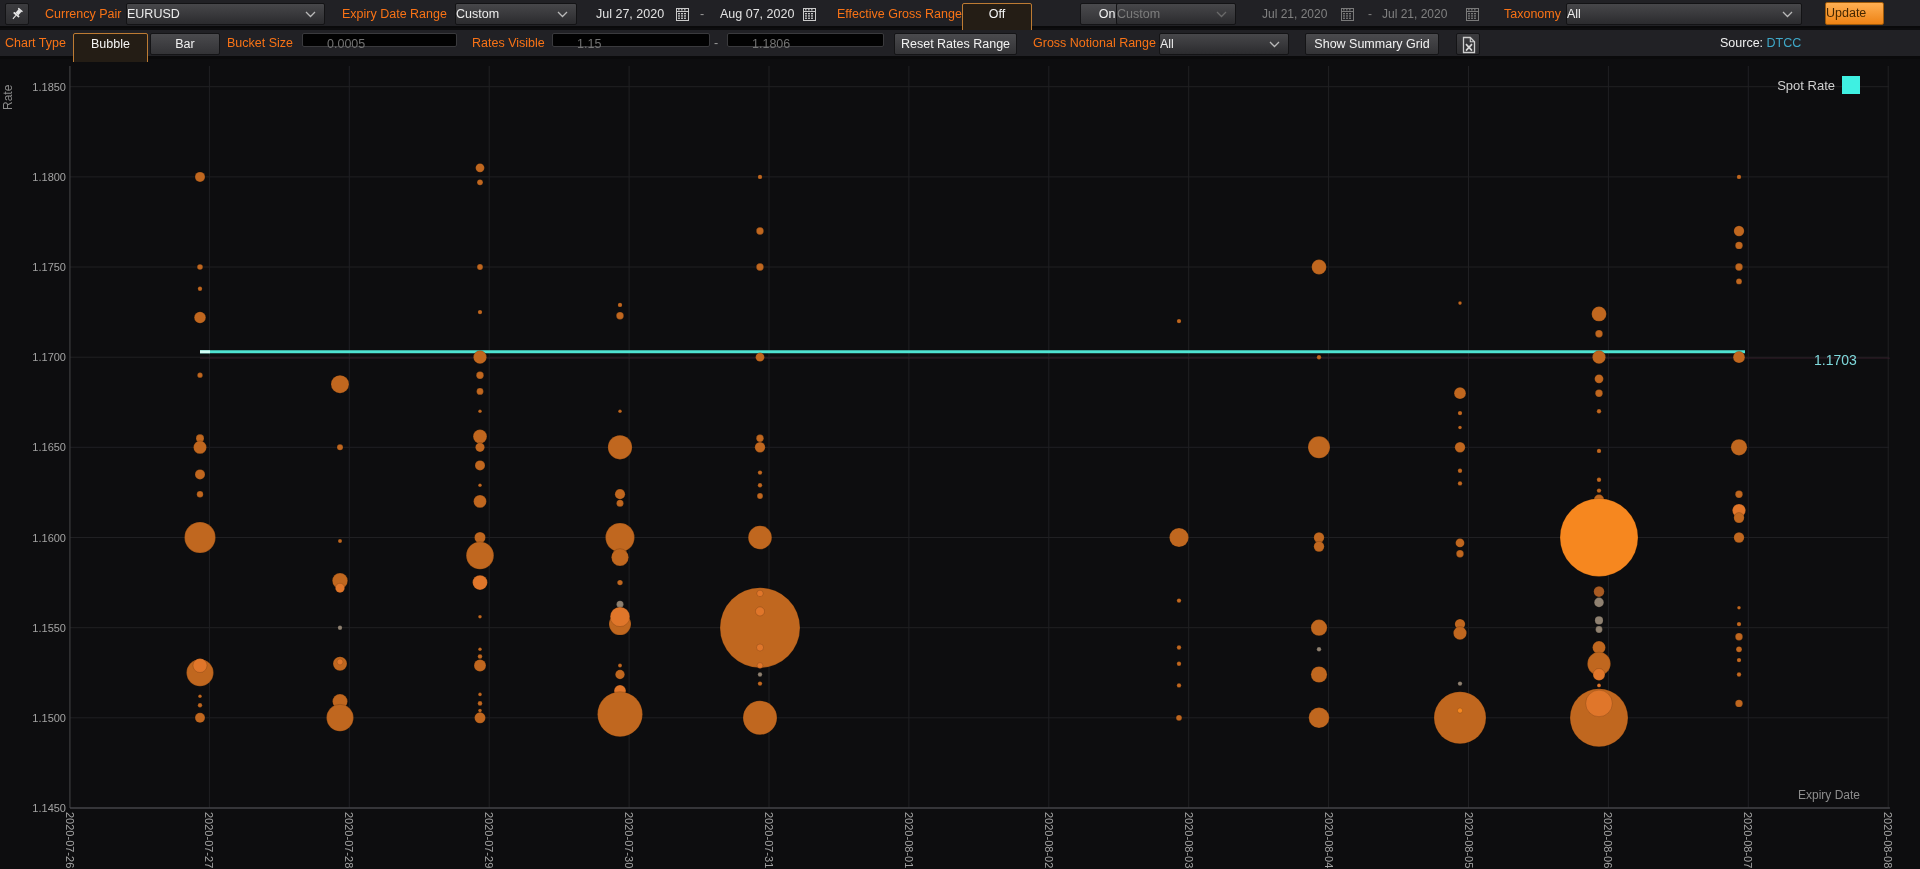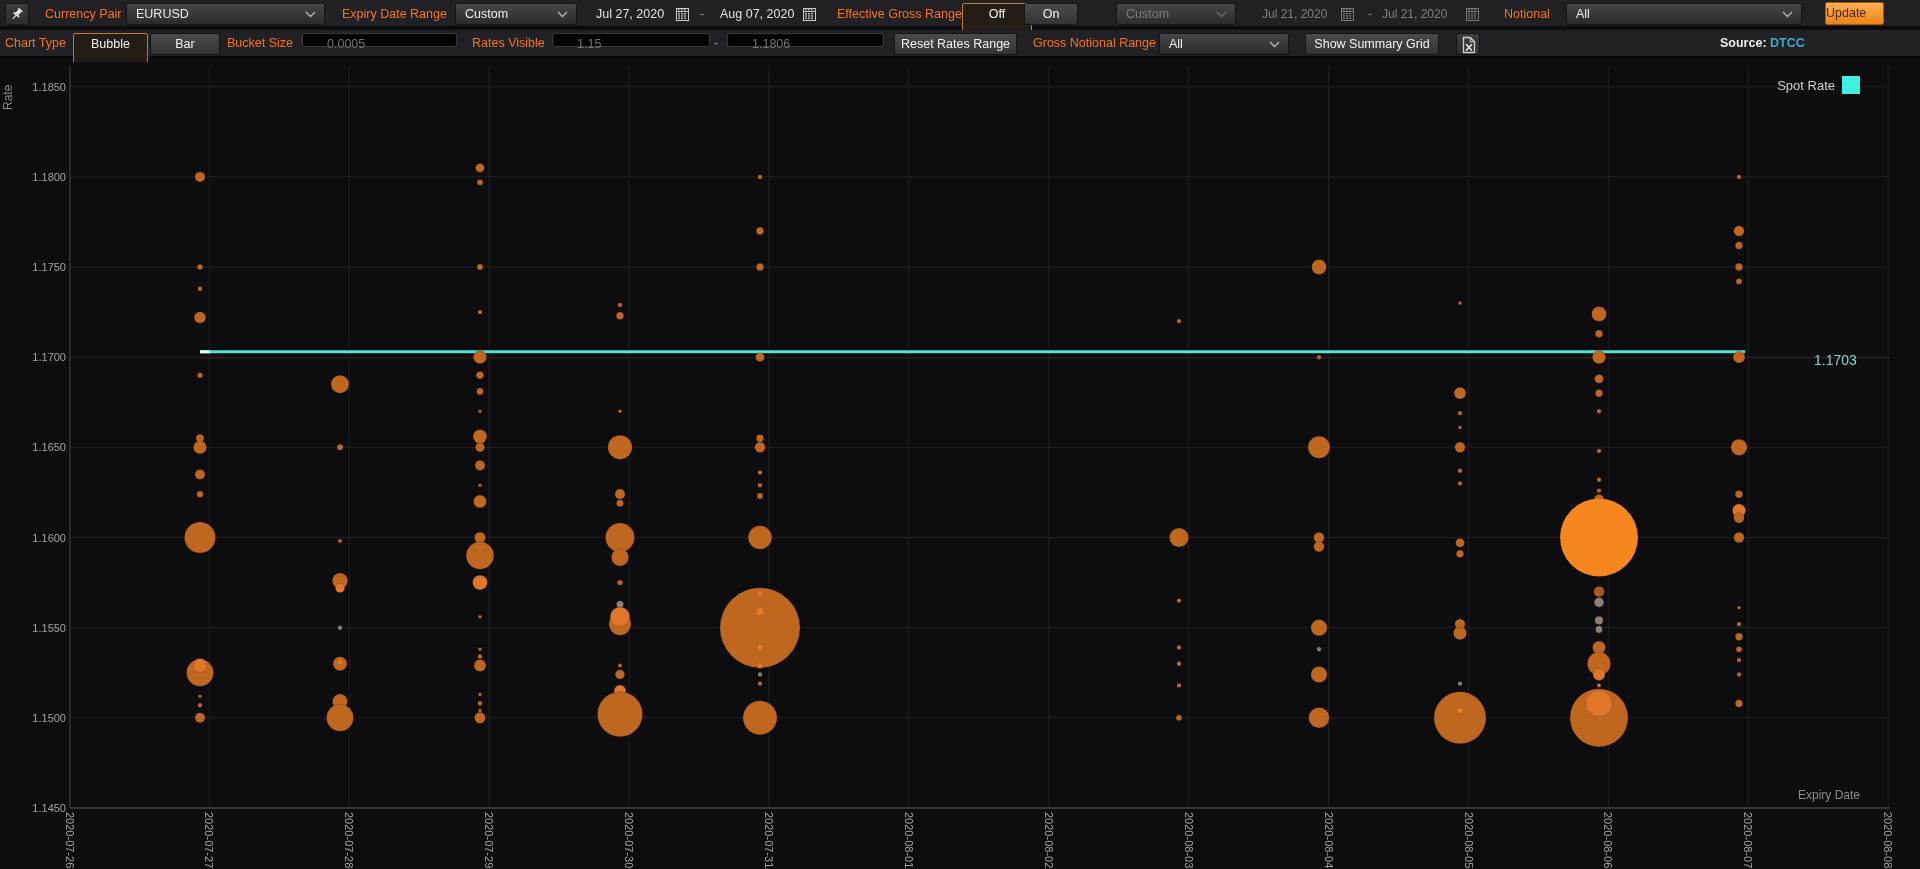--- a/index.html
+++ b/index.html
@@ -1,21 +1,21 @@
 <!DOCTYPE html>
 <html><head><meta charset="utf-8"><style>
 *{margin:0;padding:0;box-sizing:border-box}
 body{width:1920px;height:869px;background:#0d0d0f;font-family:"Liberation Sans",sans-serif;position:relative;overflow:hidden}
 .tb{position:absolute;left:0;width:1920px;background:#212125}
 .r1{top:0;height:28px;border-bottom:2px solid #0a0a0b}
 .r2{top:30px;height:29px;border-bottom:3px solid #0a0a0b}
 .lb{position:absolute;color:#f97316;font-size:12.5px;white-space:nowrap}
 .r1 .lb{line-height:28px;top:0}
 .r2 .lb{line-height:26px;top:0}
-.dd{position:absolute;top:3px;height:22px;background:linear-gradient(#47474a,#2b2b2e);border:1px solid #131315;border-radius:2px;color:#ececec;font-size:12.5px;line-height:20px;padding-left:9px}
+.dd{position:absolute;top:3px;height:22px;background:linear-gradient(#47474a,#2b2b2e);border:1px solid #131315;border-radius:2px;color:#ececec;font-size:12.5px;line-height:20px;}
 .btn{position:absolute;top:3px;height:22px;background:linear-gradient(#4a4a4d,#333336);border:1px solid #141416;border-radius:2px;color:#f2f2f2;font-size:12.5px;line-height:20px;text-align:center}
 .sel{position:absolute;top:3px;height:36px;background:#241d15;border:1px solid #bd7b33;border-radius:2px;color:#f5f5f5;font-size:12.5px;line-height:20px;text-align:center}
 .inp{position:absolute;top:3px;height:14px;background:#020202;border:1px solid #3a3a3d;border-radius:2px;color:#737373;font-size:12.5px;line-height:20px;padding-left:24px}
 .dt{position:absolute;top:0;color:#e2e2e2;font-size:12.5px;line-height:28px;white-space:nowrap}
 .dtg{position:absolute;top:0;color:#808080;font-size:12px;line-height:28px;white-space:nowrap}
 .ib{position:absolute;top:3px;width:24px;height:22px;background:linear-gradient(#3c3c3f,#2d2d30);border:1px solid #141416;border-radius:2px;text-align:center}
 </style></head>
 <body>
 <div class="tb r1">
  <div class="ib" style="left:5px;padding-top:2px"><svg width="16" height="16" viewBox="0 0 16 16">
@@ -68,21 +68,21 @@
           <rect x="2" y="8.3" width="2" height="1.3"></rect>
           <rect x="5" y="8.3" width="2" height="1.3"></rect>
           <rect x="8" y="8.3" width="2" height="1.3"></rect>
           <rect x="2" y="10.6" width="2" height="1.3"></rect>
           <rect x="5" y="10.6" width="2" height="1.3"></rect>
           <rect x="8" y="10.6" width="2" height="1.3"></rect>
         </g>
       </svg></div>
  <div class="lb" style="left:837px">Effective Gross Range</div>
  <div class="sel" style="left:962px;width:70px">Off</div>
- <div class="btn" style="left:1024px;width:54px">On</div>
+ <div class="btn" style="left:1080px;width:54px">On</div>
  <div class="dd" style="left:1116px;width:120px;color:#7d7d7d">Custom<svg width="11" height="7" viewBox="0 0 11 7" style="position:absolute;right:8px;top:50%;margin-top:-3px">
         <path d="M1 1 L5.5 5.5 L10 1" stroke="#6a6a6a" stroke-width="1.3" fill="none"></path>
       </svg></div>
  <div class="dtg" style="left:1262px">Jul 21, 2020</div>
  <div class="dtg" style="left:1341px;top:1px"><svg width="13" height="14" viewBox="0 0 13 14" style="vertical-align:-2px">
         <rect x="0.5" y="1.5" width="12" height="12" fill="none" stroke="#7a7a7a" stroke-width="1"></rect>
         <line x1="0.5" y1="4.5" x2="12.5" y2="4.5" stroke="#7a7a7a" stroke-width="1"></line>
         <rect x="2" y="2.2" width="1.6" height="1.2" fill="#7a7a7a"></rect>
         <rect x="5" y="2.2" width="1.6" height="1.2" fill="#7a7a7a"></rect>
         <rect x="8" y="2.2" width="1.6" height="1.2" fill="#7a7a7a"></rect>
@@ -111,21 +111,21 @@
           <rect x="5" y="6" width="2" height="1.3"></rect>
           <rect x="8" y="6" width="2" height="1.3"></rect>
           <rect x="2" y="8.3" width="2" height="1.3"></rect>
           <rect x="5" y="8.3" width="2" height="1.3"></rect>
           <rect x="8" y="8.3" width="2" height="1.3"></rect>
           <rect x="2" y="10.6" width="2" height="1.3"></rect>
           <rect x="5" y="10.6" width="2" height="1.3"></rect>
           <rect x="8" y="10.6" width="2" height="1.3"></rect>
         </g>
       </svg></div>
- <div class="lb" style="left:1504px">Notional</div>
+ <div class="lb" style="left:1504px">Taxonomy</div>
  <div class="dd" style="left:1566px;width:236px">All<svg width="11" height="7" viewBox="0 0 11 7" style="position:absolute;right:8px;top:50%;margin-top:-3px">
         <path d="M1 1 L5.5 5.5 L10 1" stroke="#b9b9b9" stroke-width="1.3" fill="none"></path>
       </svg></div>
  <div style="position:absolute;left:1825px;top:2px;width:59px;height:23px;background:linear-gradient(#ffaf52,#ee8315);border:1px solid #9e5a0a;border-radius:2px;color:#452700;font-size:12.5px;line-height:21px;text-align:left">Update</div>
 </div>
 <div class="tb r2">
  <div class="lb" style="left:5px">Chart Type</div>
  <div class="sel" style="left:73px;width:75px">Bubble</div>
  <div class="btn" style="left:150px;width:70px">Bar</div>
  <div class="lb" style="left:227px">Bucket Size</div>
@@ -138,21 +138,21 @@
  <div class="lb" style="left:1033px">Gross Notional Range</div>
  <div class="dd" style="left:1159px;width:130px">All<svg width="11" height="7" viewBox="0 0 11 7" style="position:absolute;right:8px;top:50%;margin-top:-3px">
         <path d="M1 1 L5.5 5.5 L10 1" stroke="#b9b9b9" stroke-width="1.3" fill="none"></path>
       </svg></div>
  <div class="btn" style="left:1305px;width:134px">Show Summary Grid</div>
  <div class="ib" style="left:1456px;padding-top:2px"><svg width="17" height="18" viewBox="0 0 17 18">
         <path d="M3.5 1.5 H10.3 L14.5 5.7 V16.5 H3.5 Z" fill="none" stroke="#cdcdcd" stroke-width="1.3"></path>
         <path d="M10.3 1.5 V5.7 H14.5" fill="none" stroke="#cdcdcd" stroke-width="1.1"></path>
         <path d="M6 8.2 L12 14.6 M12 8.2 L6 14.6" stroke="#d8d8d8" stroke-width="1.7"></path>
       </svg></div>
- <div class="lb" style="left:1720px;color:#efefef;font-weight:bold">Source: <span style="color:#3fa9c9">DTCC</span></div>
+ <div class="lb" style="left:1720px;color:#efefef;font-weight:normal">Source: <span style="color:#3fa9c9">DTCC</span></div>
 </div>
 <svg width="1920" height="807" viewBox="0 62 1920 807" style="position:absolute;left:0;top:62px" font-family="Liberation Sans, sans-serif">
 <rect x="0" y="62" width="1920" height="807" fill="#0d0d0f"></rect>
 <line x1="69.5" y1="66" x2="69.5" y2="808" stroke="#202023" stroke-width="1"></line>
 <line x1="209.4" y1="66" x2="209.4" y2="808" stroke="#202023" stroke-width="1"></line>
 <line x1="349.3" y1="66" x2="349.3" y2="808" stroke="#202023" stroke-width="1"></line>
 <line x1="489.2" y1="66" x2="489.2" y2="808" stroke="#202023" stroke-width="1"></line>
 <line x1="629.1" y1="66" x2="629.1" y2="808" stroke="#202023" stroke-width="1"></line>
 <line x1="769.0" y1="66" x2="769.0" y2="808" stroke="#202023" stroke-width="1"></line>
 <line x1="908.9" y1="66" x2="908.9" y2="808" stroke="#202023" stroke-width="1"></line>

